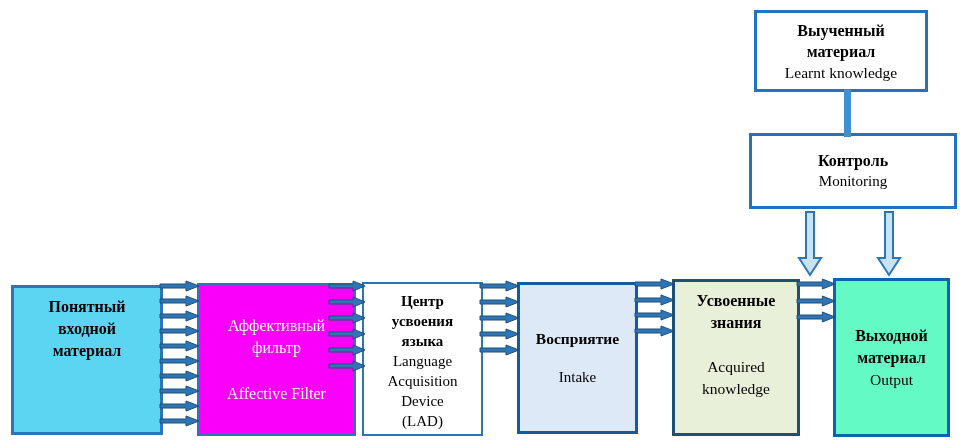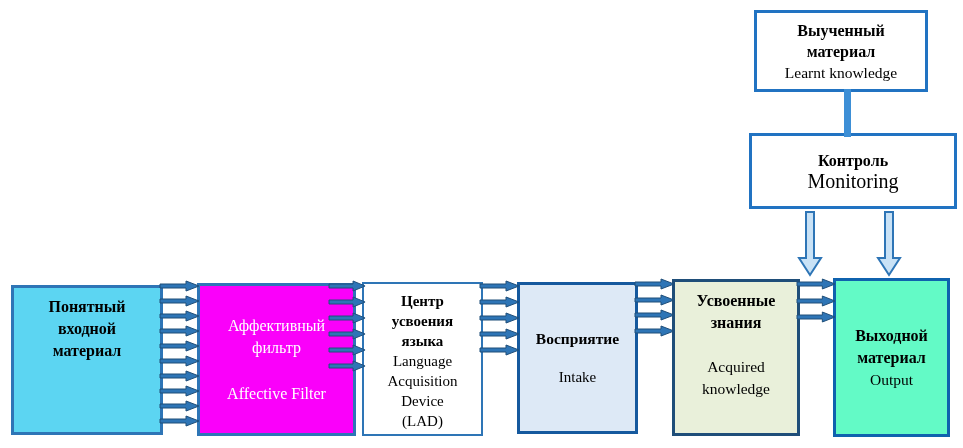--- a/index.html
+++ b/index.html
@@ -31,21 +31,21 @@
   .box-acquired .en{font-size:15.5px; line-height:22px; margin-top:22px;}
   .box-output  {left:833px; top:278px; width:117px; height:159px; border:3px solid #0F62AE; justify-content:center;}
   .box-output .ru{font-size:16px; line-height:22px;}
   .box-output .en{font-size:15.5px; line-height:22px;}
   
   .box-learnt  {left:754px; top:10px;  width:174px; height:82px; border:3px solid #2173C2; justify-content:center;}
   .box-learnt .ru{font-size:16px; line-height:21px;}
   .box-learnt .en{font-size:15.5px; line-height:21px;}
   .box-monitor {left:749px; top:133px; width:208px; height:76px; border:3px solid #2173C2; justify-content:center;text-align:center;}
   .box-monitor .ru{font-size:16px; line-height:21px;}
-  .box-monitor .en{font-size:20px; line-height:21px;}
+  .box-monitor .en{font-size:15px; line-height:21px;}
   
   .vbar{position:absolute;}
   .harrow{position:absolute; height:12px; overflow:visible;}
   .harrow polygon{fill:#2E75B6; stroke:#1F4E79; stroke-width:1;}
   .darrow{position:absolute; width:24px; overflow:visible;}
   .darrow polygon{fill:#C9E2F6; stroke:#2E75B6; stroke-width:2;}
 </style>
 </head>
 <body>
 

